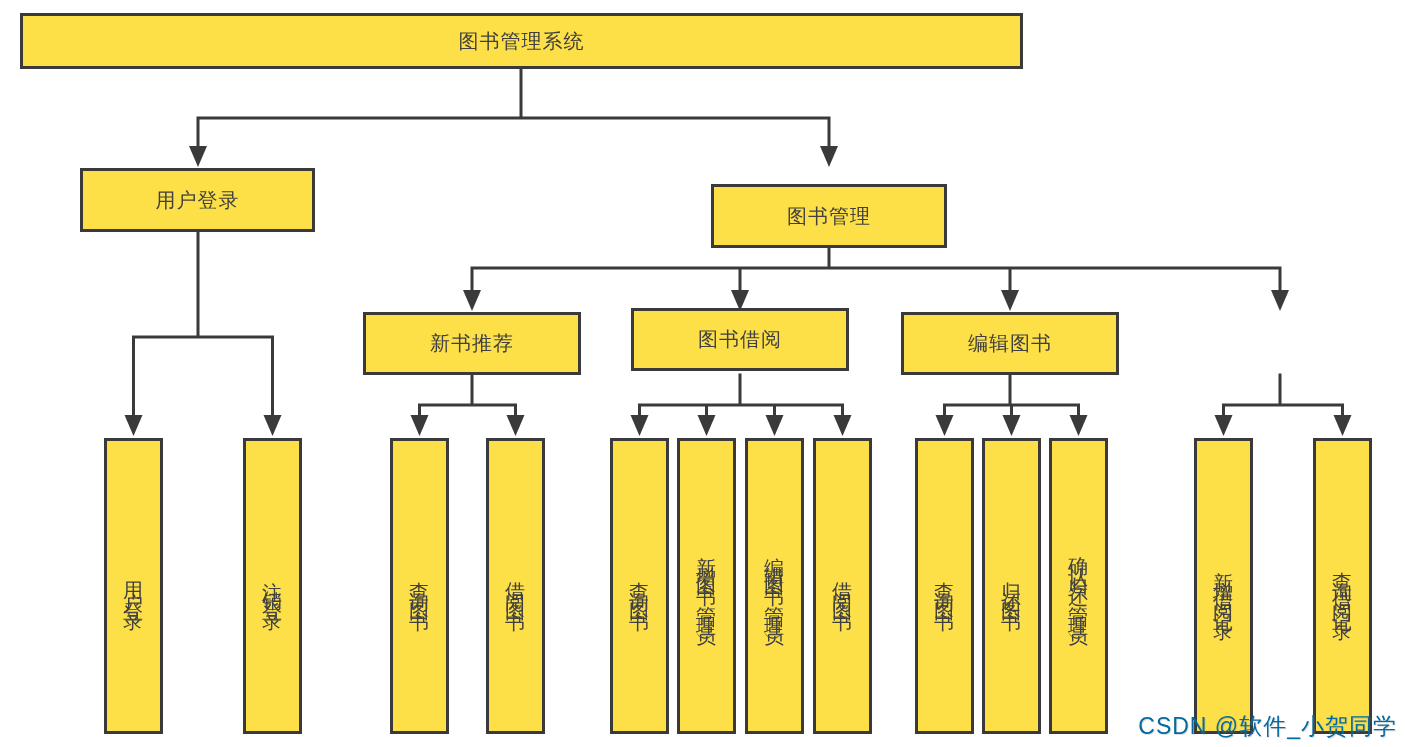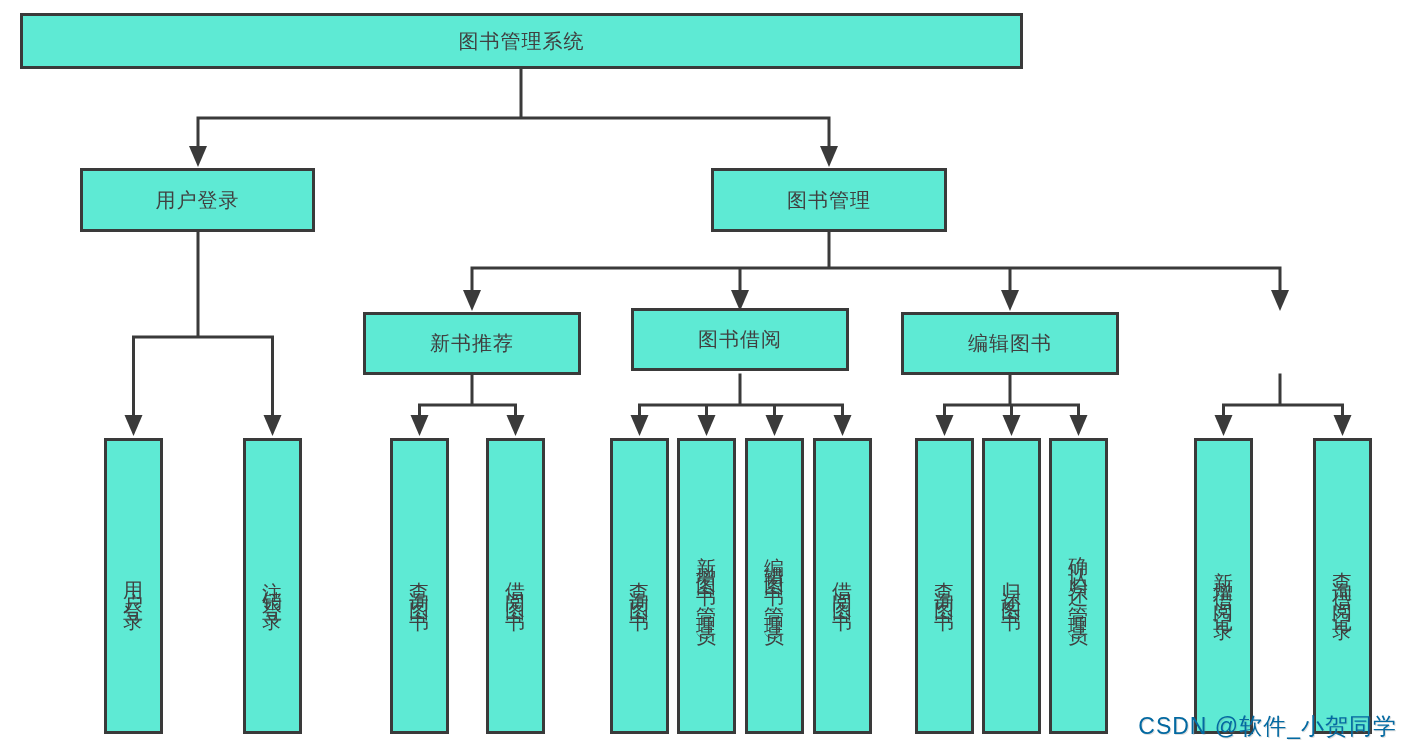--- a/index.html
+++ b/index.html
@@ -20,21 +20,21 @@
     left: 0;
     top: 0;
     width: 1405px;
     height: 747px;
     z-index: 1;
   }
   .node {
     position: absolute;
     box-sizing: border-box;
     border: 3px solid #3a3a3a;
-    background: #5eead4;
+    background: #fde047;
     display: flex;
     align-items: center;
     justify-content: center;
     color: #404040;
     font-size: 20px;
     letter-spacing: 1px;
     z-index: 2;
   }
   .leaf {
     letter-spacing: 0;
@@ -103,21 +103,21 @@
     </g>
   </svg>
 
   <div class="node" style="left:20px; top:13px; width:1003px; height:56px;">
     <span>图书管理系统</span>
   </div>
 
   <div class="node" style="left:80px; top:168px; width:235px; height:64px;">
     <span>用户登录</span>
   </div>
-  <div class="node" style="left:711px; top:168px; width:236px; height:64px;">
+  <div class="node" style="left:711px; top:184px; width:236px; height:64px;">
     <span>图书管理</span>
   </div>
 
   <div class="node" style="left:363px; top:312px; width:218px; height:63px;text-align:center;">
     <span>新书推荐</span>
   </div>
   <div class="node" style="left:631px; top:308px; width:218px; height:63px;">
     <span>图书借阅</span>
   </div>
   <div class="node" style="left:901px; top:312px; width:218px; height:63px;">

